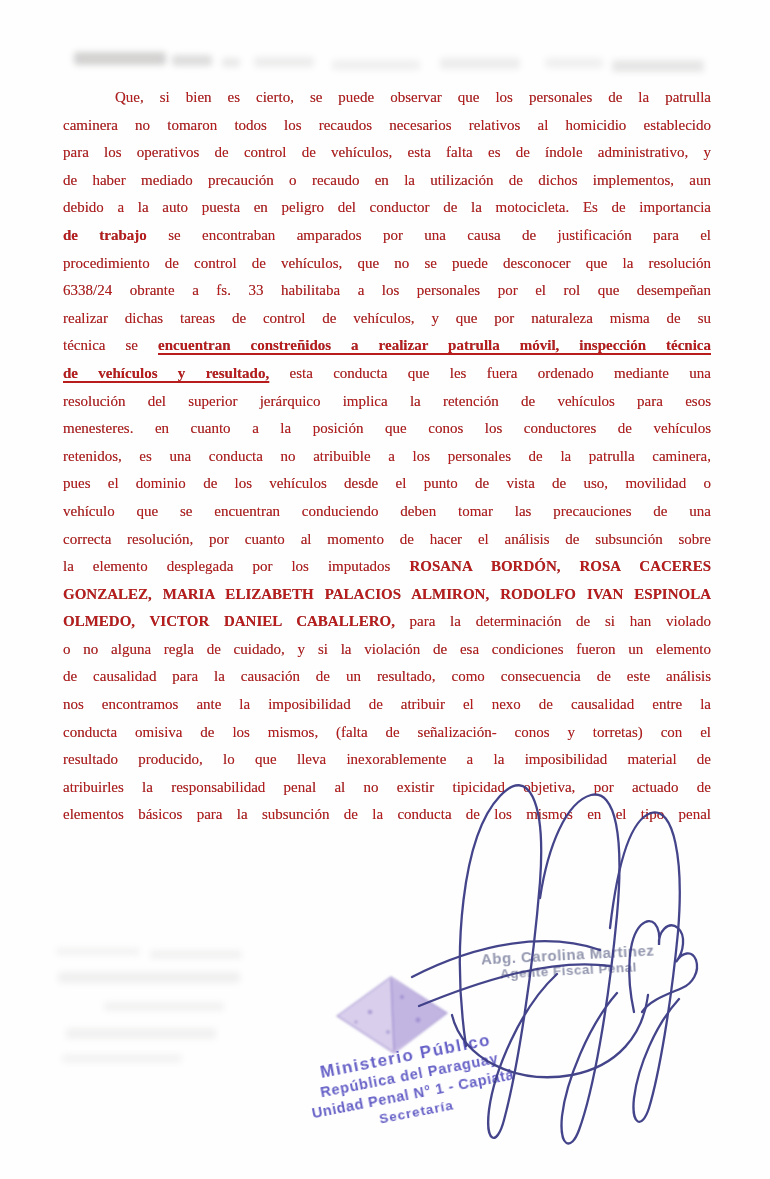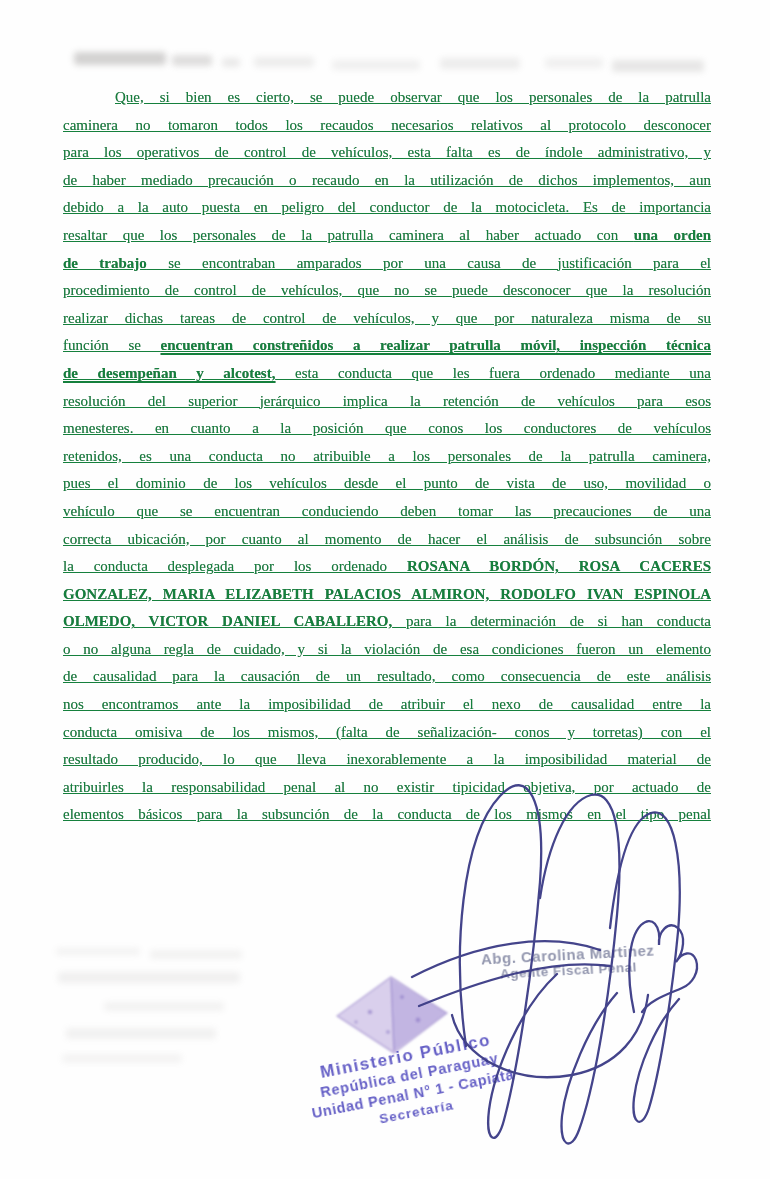--- a/index.html
+++ b/index.html
@@ -4,23 +4,22 @@
 <style>
   html,body{margin:0;padding:0;background:#e8e8e8;}
   .page{
     position:relative;width:770px;height:1179px;background:#fefefe;
     margin:0 auto;overflow:hidden;
     font-family:"Liberation Serif","DejaVu Serif",serif;
   }
   
   .docbody{
     position:absolute;left:63px;top:84px;width:648px;
-    font-size:15px;color:#15803d;
+    font-size:15px;color:#b91c1c;
     text-shadow:0 0 0.5px rgba(25,25,30,.45);
-    text-decoration:underline;
   }
   .line{
     height:27.6px;line-height:27.6px;overflow:hidden;
     text-align:justify;text-align-last:justify;
   }
   .line.indent{text-indent:52px;}
   .line.last{text-align-last:left;}
   .b{font-weight:bold;}
   .bu{font-weight:bold;text-decoration:underline;text-decoration-thickness:1.6px;text-underline-offset:3px;}
   
@@ -61,39 +60,39 @@
     <div class="smudge" style="left:222px;top:58px;width:18px;height:9px;opacity:.18;"></div>
     <div class="smudge" style="left:254px;top:57px;width:60px;height:10px;opacity:.15;"></div>
     <div class="smudge" style="left:332px;top:60px;width:88px;height:10px;opacity:.12;"></div>
     <div class="smudge" style="left:440px;top:58px;width:80px;height:11px;opacity:.15;"></div>
     <div class="smudge" style="left:545px;top:58px;width:58px;height:10px;opacity:.12;"></div>
     <div class="smudge" style="left:612px;top:60px;width:92px;height:12px;opacity:.2;"></div>
   </div>
 
   <div class="docbody">
       <div class="line indent"><span>Que, si bien es cierto, se puede observar que los personales de la patrulla</span></div>
-      <div class="line"><span>caminera no tomaron todos los recaudos necesarios relativos al protocolo desconocer</span></div>
+      <div class="line"><span>caminera no tomaron todos los recaudos necesarios relativos al homicidio establecido</span></div>
       <div class="line"><span>para los operativos de control de vehículos, esta falta es de índole administrativo, y</span></div>
       <div class="line"><span>de haber mediado precaución o recaudo en la utilización de dichos implementos, aun</span></div>
       <div class="line"><span>debido a la auto puesta en peligro del conductor de la motocicleta. Es de importancia</span></div>
-      <div class="line"><span>resaltar que los personales de la patrulla caminera al haber actuado con </span><span class="b">una orden</span></div>
       <div class="line"><span class="b">de trabajo</span><span> se encontraban amparados por una causa de justificación para el</span></div>
       <div class="line"><span>procedimiento de control de vehículos, que no se puede desconocer que la resolución</span></div>
+      <div class="line"><span>6338/24 obrante a fs. 33 habilitaba a los personales por el rol que desempeñan</span></div>
       <div class="line"><span>realizar dichas tareas de control de vehículos, y que por naturaleza misma de su</span></div>
-      <div class="line"><span>función se </span><span class="bu">encuentran constreñidos a realizar patrulla móvil, inspección técnica</span></div>
-      <div class="line"><span class="bu">de desempeñan y alcotest,</span><span> esta conducta que les fuera ordenado mediante una</span></div>
+      <div class="line"><span>técnica se </span><span class="bu">encuentran constreñidos a realizar patrulla móvil, inspección técnica</span></div>
+      <div class="line"><span class="bu">de vehículos y resultado,</span><span> esta conducta que les fuera ordenado mediante una</span></div>
       <div class="line"><span>resolución del superior jerárquico implica la retención de vehículos para esos</span></div>
       <div class="line"><span>menesteres. en cuanto a la posición que conos los conductores de vehículos</span></div>
       <div class="line"><span>retenidos, es una conducta no atribuible a los personales de la patrulla caminera,</span></div>
       <div class="line"><span>pues el dominio de los vehículos desde el punto de vista de uso, movilidad o</span></div>
       <div class="line"><span>vehículo que se encuentran conduciendo deben tomar las precauciones de una</span></div>
-      <div class="line"><span>correcta ubicación, por cuanto al momento de hacer el análisis de subsunción sobre</span></div>
-      <div class="line"><span>la conducta desplegada por los ordenado </span><span class="b">ROSANA BORDÓN, ROSA CACERES</span></div>
+      <div class="line"><span>correcta resolución, por cuanto al momento de hacer el análisis de subsunción sobre</span></div>
+      <div class="line"><span>la elemento desplegada por los imputados </span><span class="b">ROSANA BORDÓN, ROSA CACERES</span></div>
       <div class="line"><span class="b">GONZALEZ, MARIA ELIZABETH PALACIOS ALMIRON, RODOLFO IVAN ESPINOLA</span></div>
-      <div class="line"><span class="b">OLMEDO, VICTOR DANIEL CABALLERO,</span><span> para la determinación de si han conducta</span></div>
+      <div class="line"><span class="b">OLMEDO, VICTOR DANIEL CABALLERO,</span><span> para la determinación de si han violado</span></div>
       <div class="line"><span>o no alguna regla de cuidado, y si la violación de esa condiciones fueron un elemento</span></div>
       <div class="line"><span>de causalidad para la causación de un resultado, como consecuencia de este análisis</span></div>
       <div class="line"><span>nos encontramos ante la imposibilidad de atribuir el nexo de causalidad entre la</span></div>
       <div class="line"><span>conducta omisiva de los mismos, (falta de señalización- conos y torretas) con el</span></div>
       <div class="line"><span>resultado producido, lo que lleva inexorablemente a la imposibilidad material de</span></div>
       <div class="line"><span>atribuirles la responsabilidad penal al no existir tipicidad objetiva, por actuado de</span></div>
       <div class="line"><span>elementos básicos para la subsunción de la conducta de los mismos en el tipo penal</span></div>
     </div>
 
   <div>

